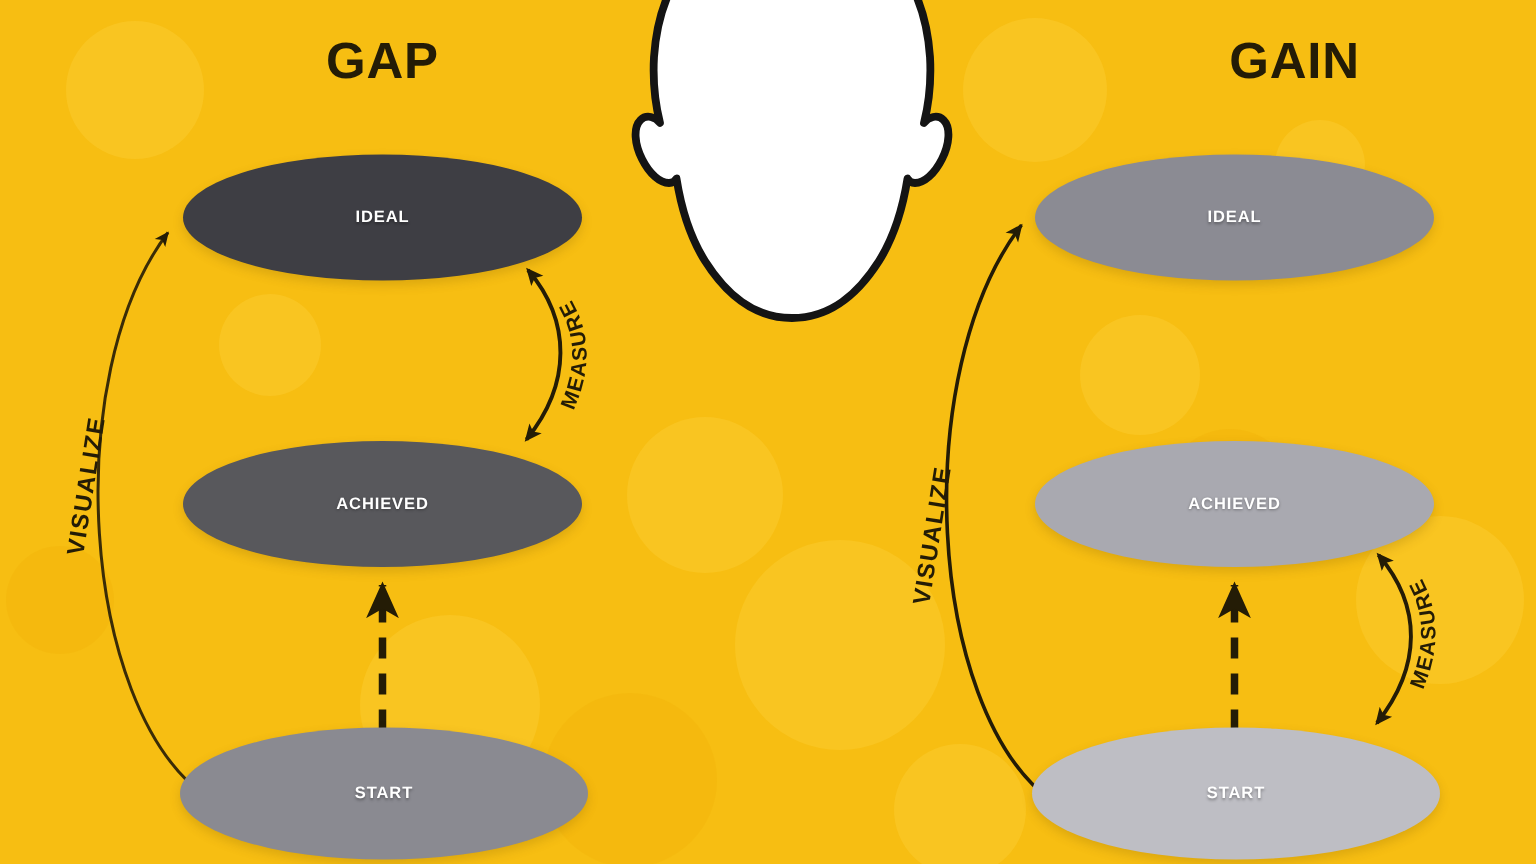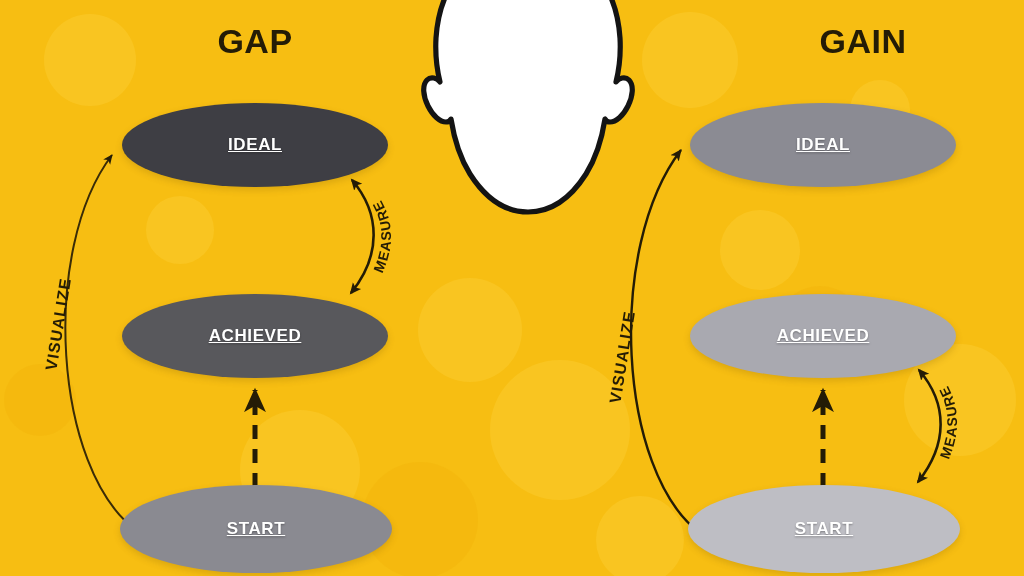--- a/index.html
+++ b/index.html
@@ -38,26 +38,25 @@
     transform: translate(-50%, -50%);
     border-radius: 50%;
     display: flex;
     align-items: center;
     justify-content: center;
     box-shadow: 0 3px 7px rgba(90,60,0,0.18);
   }
   .node-label {
     color: #ffffff;
     font-weight: bold;
-    font-size: 17px;
+    font-size: 11px;
     letter-spacing: 0.6px;
     text-shadow: 0 1px 2px rgba(0,0,0,0.35);
     white-space: nowrap;
     pointer-events: none;
-    text-decoration: underline;
   }
   .head-text {
     position: absolute;
     left: 50%;
     top: 26px;
     transform: translateX(-50%);
     text-align: center;
     color: #1b1b1b;
     font-weight: bold;
     font-size: 29px;

